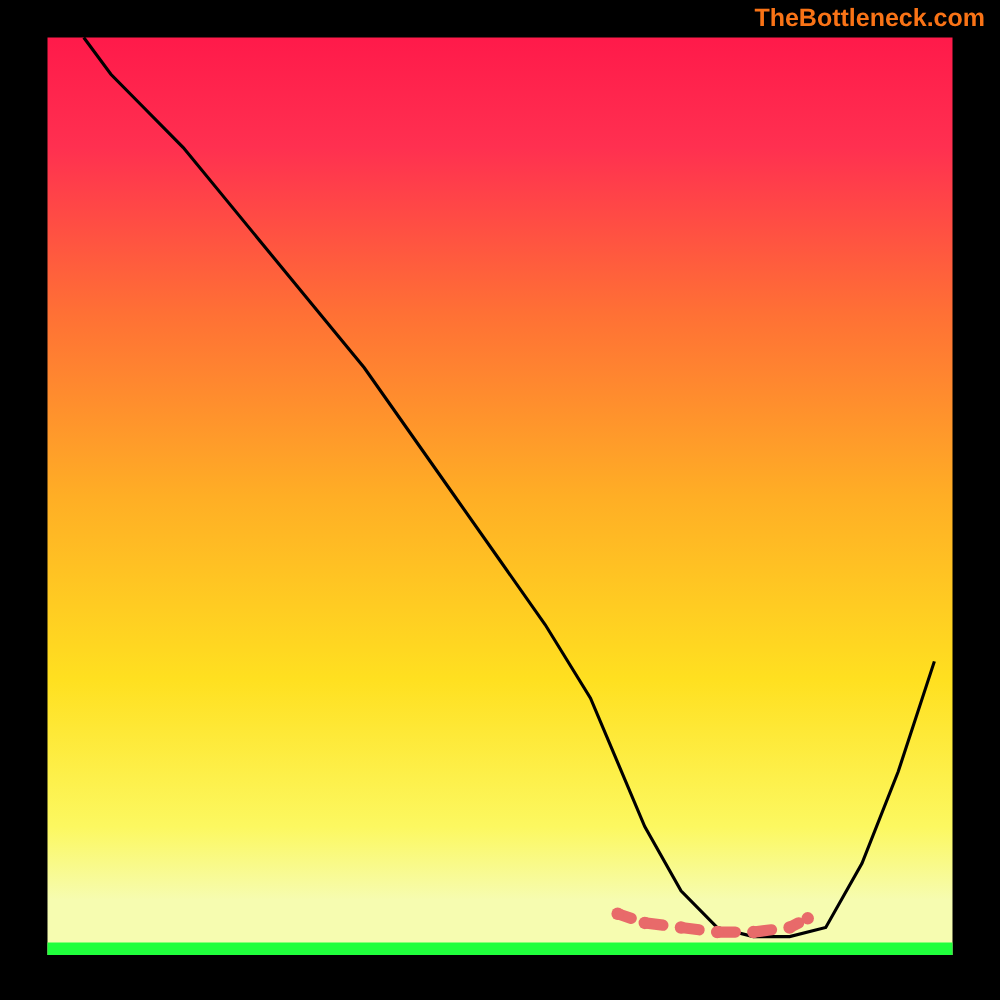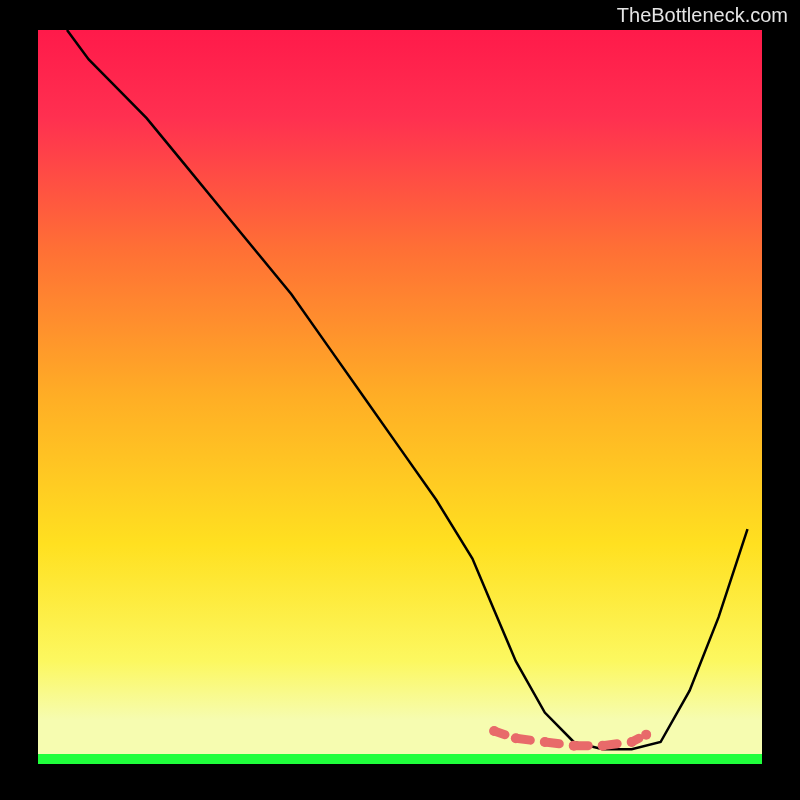--- a/index.html
+++ b/index.html
@@ -14,23 +14,23 @@
   .chart-container {
     position: relative;
     width: 800px;
     height: 800px;
     background: #000;
   }
   .watermark {
     position: absolute;
     top: 4px;
     right: 12px;
-    color: #e5e5e5;
+    color: #f97316;
     font-size: 20px;
-    font-weight: normal;
+    font-weight: bold;
     z-index: 10;
     text-align: right;
   }
   svg {
     display: block;
   }
 </style>
 </head>
 <body>
 

